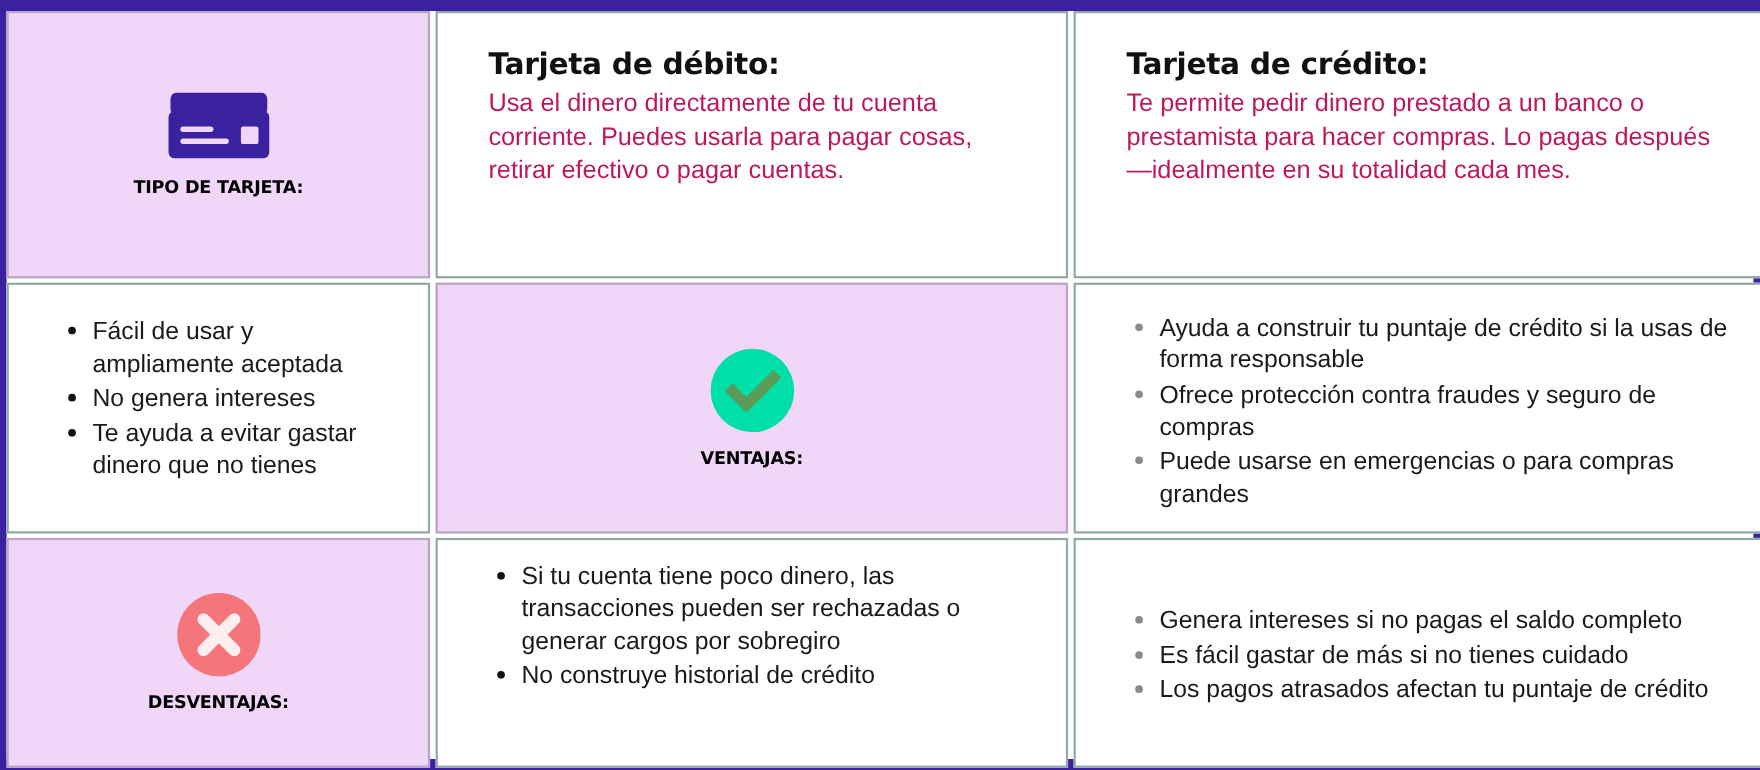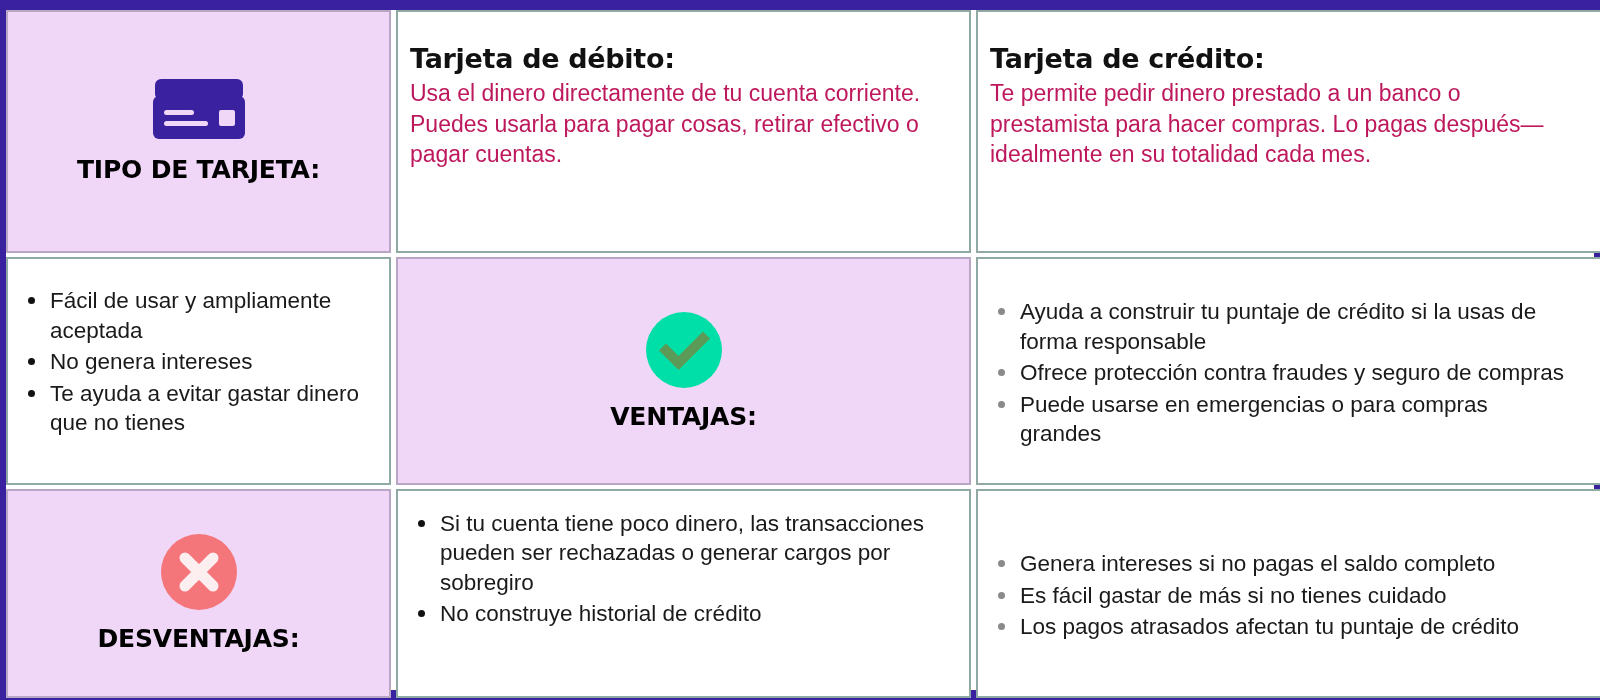--- a/index.html
+++ b/index.html
@@ -63,33 +63,33 @@
     gap: 14px;
   }
 
   
   .label-icon {
     display: block;
     line-height: 0;
   }
 
   .label-text {
-    font-size: 25px;
+    font-size: 16px;
     font-weight: 800;
     letter-spacing: -0.2px;
     color: #000000;
     text-align: center;
     font-family: "DejaVu Sans", "Liberation Sans", sans-serif;
   }
 
   .row1 .label-text { margin-top: 2px; }
 
   
   .content {
-    padding: 26px 28px 20px 12px;
+    padding: 26px 28px 20px 46px;
   }
 
   .content.row1 { padding-top: 30px; }
 
   .desc-title {
     font-size: 27px;
     font-weight: 800;
     color: #111111;
     line-height: 1.26;
     letter-spacing: -0.3px;

